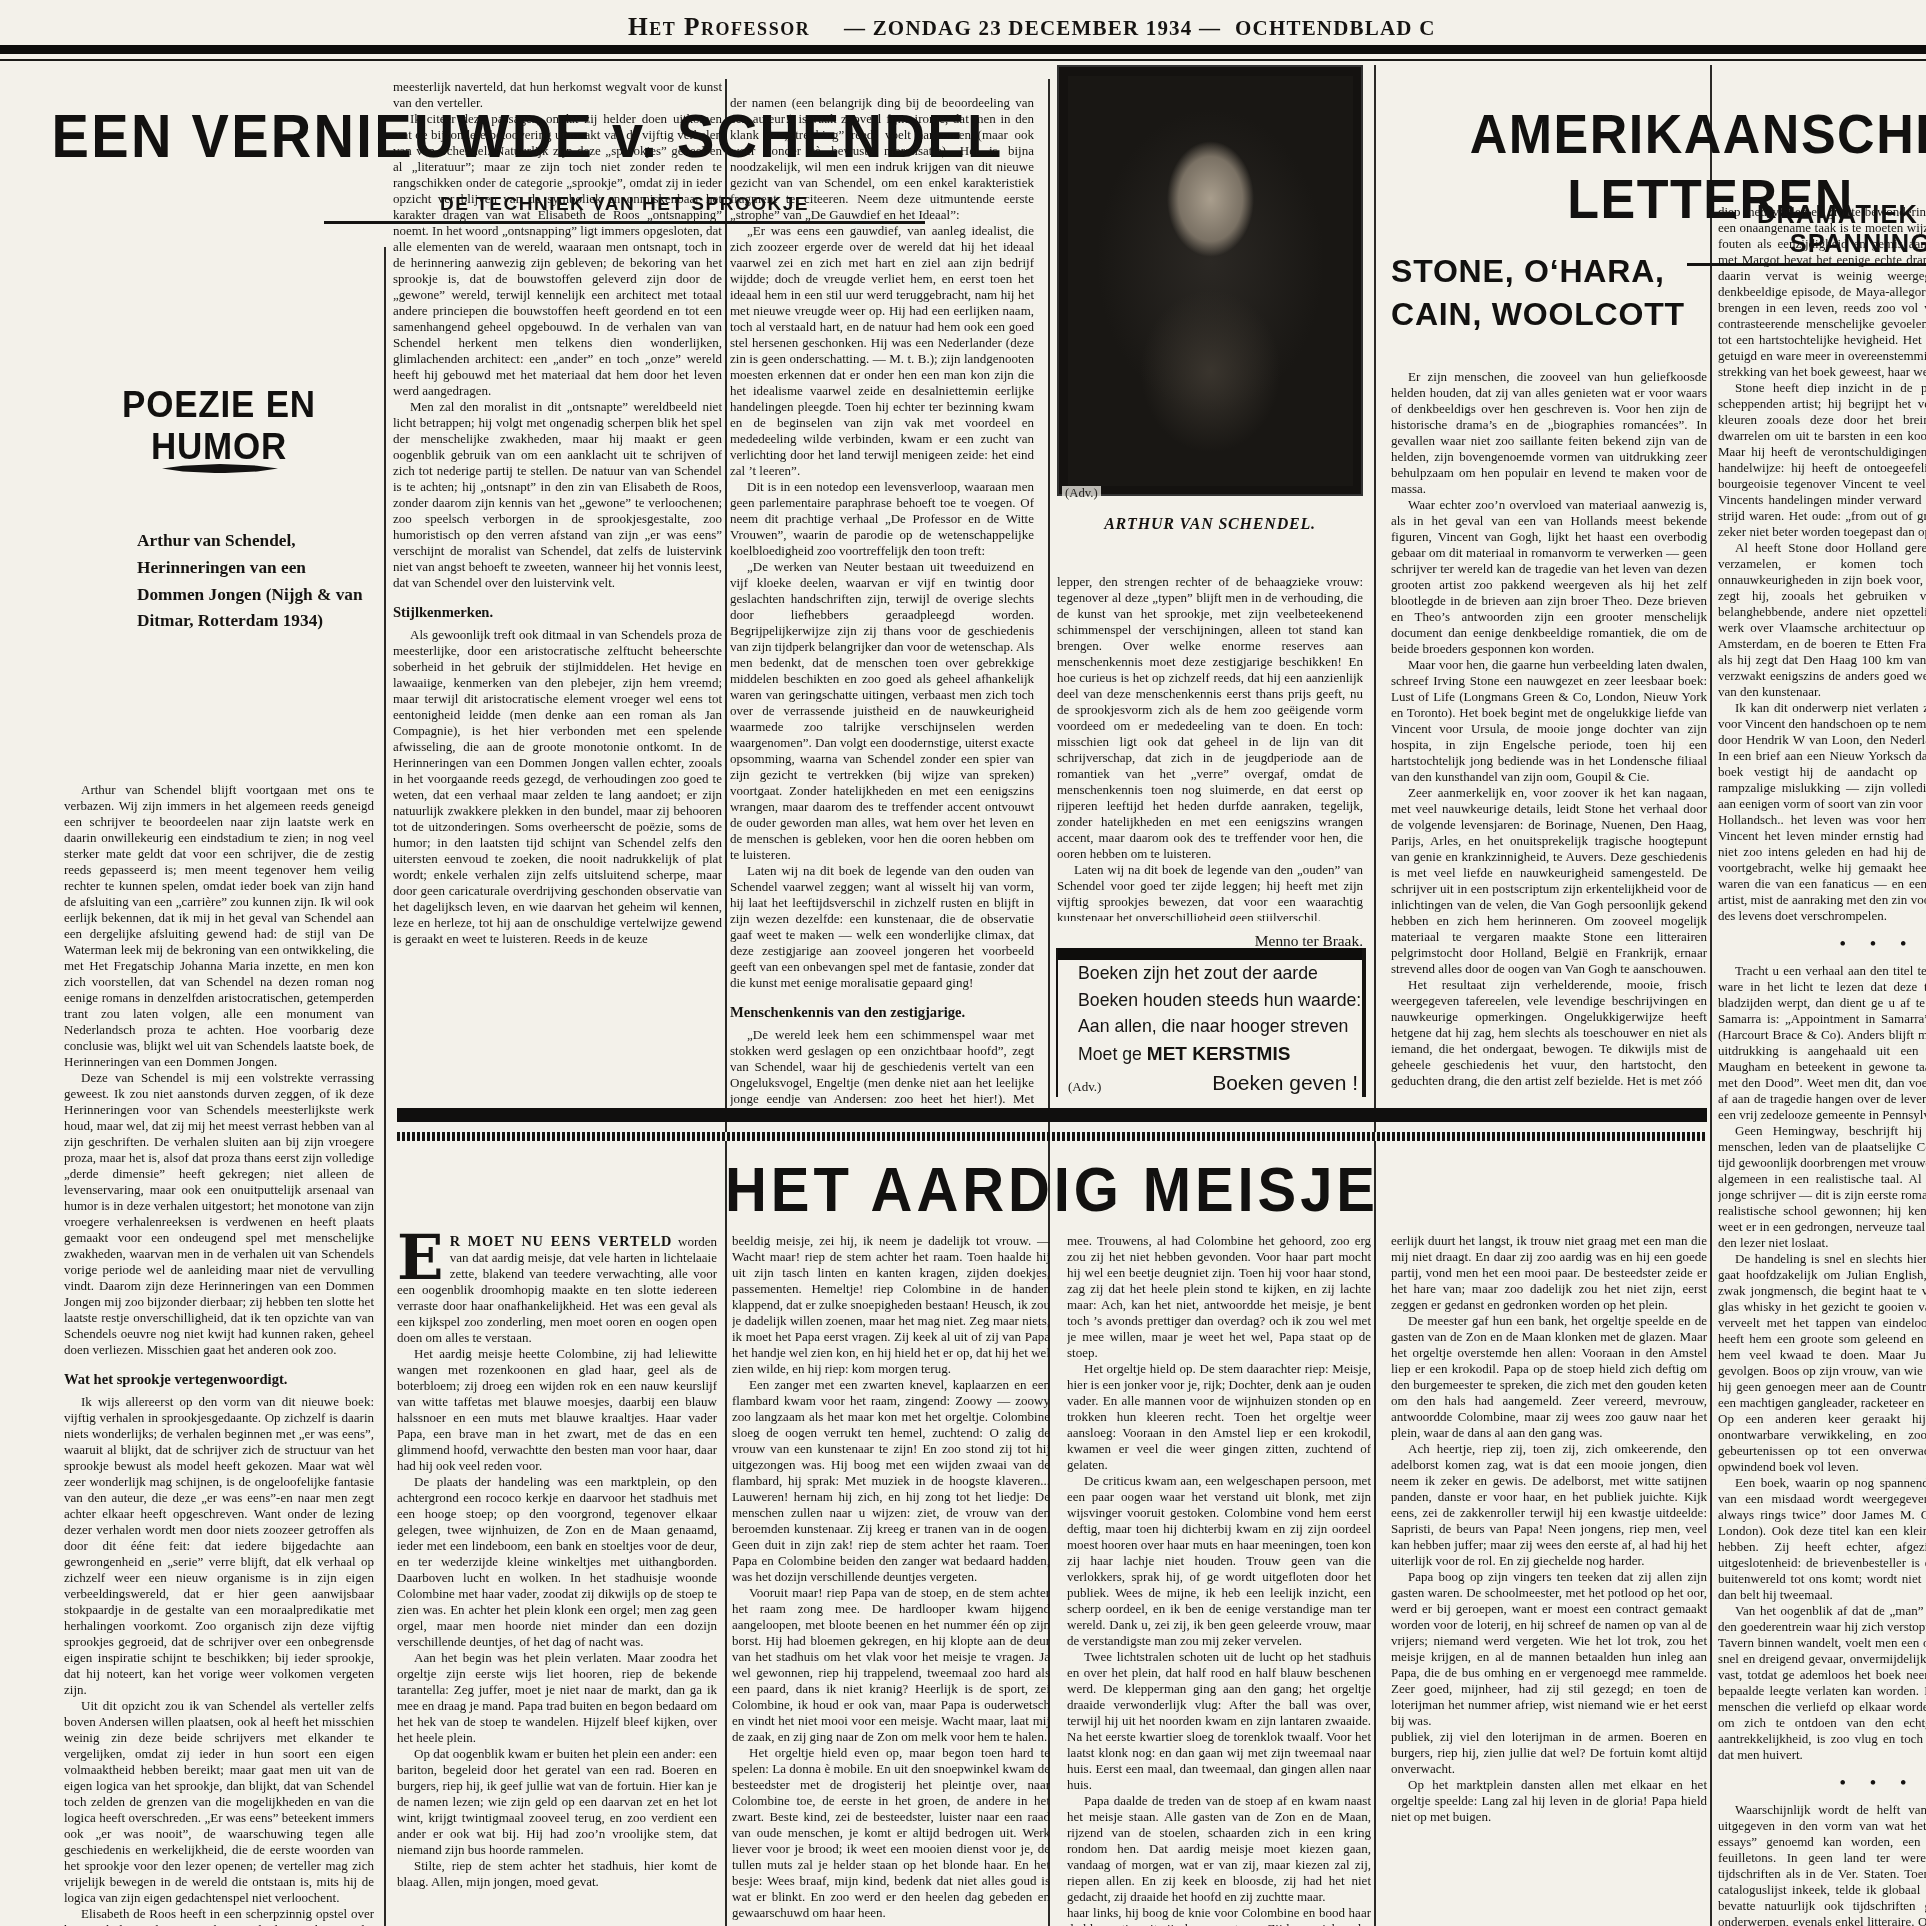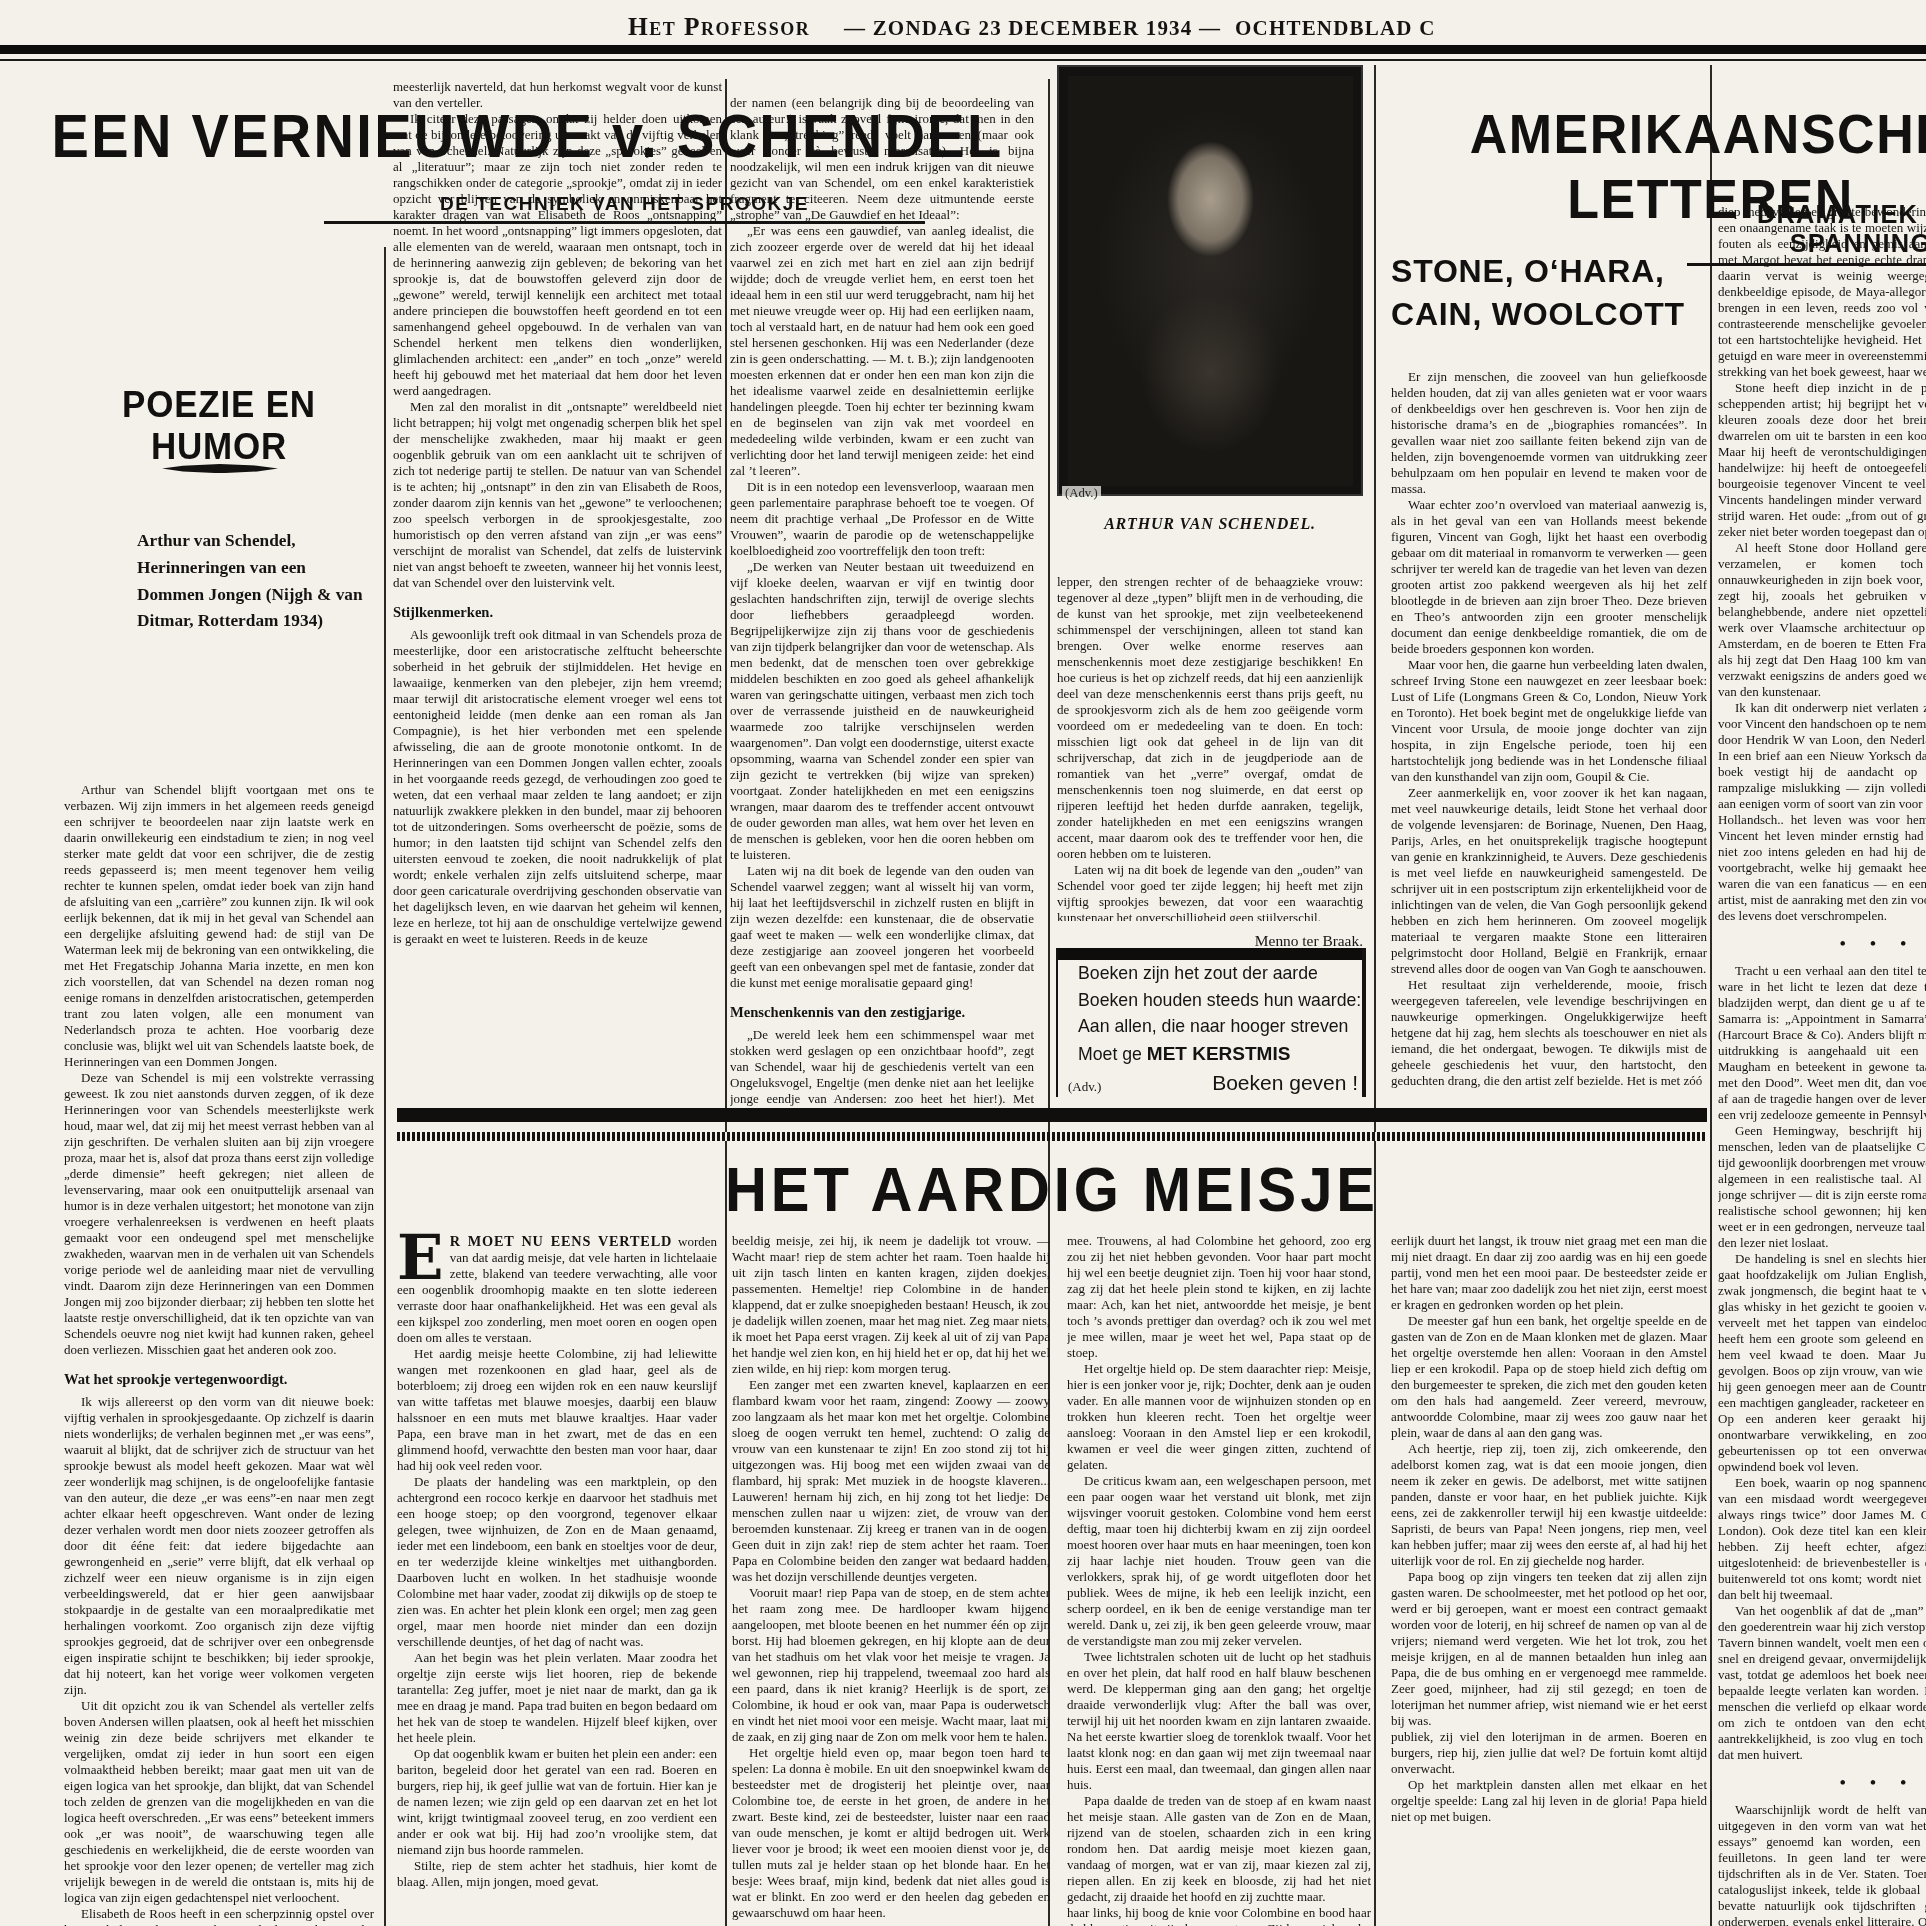--- a/index.html
+++ b/index.html
@@ -224,21 +224,21 @@
         <p class="para">De criticus kwam aan, een welgeschapen persoon, met een paar oogen waar het verstand uit blonk, met zijn wijsvinger vooruit gestoken. Colombine vond hem eerst deftig, maar toen hij dichterbij kwam en zij zijn oordeel moest hooren over haar muts en haar meeningen, toen kon zij haar lachje niet houden. Trouw geen van die verlokkers, sprak hij, of ge wordt uitgefloten door het publiek. Wees de mijne, ik heb een leelijk inzicht, een scherp oordeel, en ik ben de eenige verstandige man ter wereld. Dank u, zei zij, ik ben geen geleerde vrouw, maar de verstandigste man zou mij zeker vervelen.</p>
         <p class="para">Twee lichtstralen schoten uit de lucht op het stadhuis en over het plein, dat half rood en half blauw beschenen werd. De klepperman ging aan den gang; het orgeltje draaide verwonderlijk vlug: After the ball was over, terwijl hij uit het noorden kwam en zijn lantaren zwaaide. Na het eerste kwartier sloeg de torenklok twaalf. Voor het laatst klonk nog: en dan gaan wij met zijn tweemaal naar huis. Eerst een maal, dan tweemaal, dan gingen allen naar huis.</p>
         <p class="para">Papa daalde de treden van de stoep af en kwam naast het meisje staan. Alle gasten van de Zon en de Maan, rijzend van de stoelen, schaarden zich in een kring rondom hen. Dat aardig meisje moet kiezen gaan, vandaag of morgen, wat er van zij, maar kiezen zal zij, riepen allen. En zij keek en bloosde, zij had het niet gedacht, zij draaide het hoofd en zij zuchtte maar.</p>
         <p class="para cont">haar links, hij boog de knie voor Colombine en bood haar de bloemetjes uit zijn knoopsgat aan. Zij boog zich neder en fluisterde hem iets in het oor. Papa riep uit de verte: Een leeg vat, meer niet, maar zijn papa is goed voor al zijn rekeningen.</p>
       </div>
   </div>
 
   <div id="s4wrap">
     <div id="s4text">
         <div>
-          <p class="para cont">eerlijk duurt het langst, ik trouw niet graag met een man die mij niet draagt. En daar zij zoo aardig was en hij een goede partij, vond men het een mooi paar. De besteedster zeide er het hare van; maar zoo dadelijk zou het niet zijn, eerst moest er kragen en gedronken worden op het plein.</p>
+          <p class="para cont">eerlijk duurt het langst, ik trouw niet graag met een man die mij niet draagt. En daar zij zoo aardig was en hij een goede partij, vond men het een mooi paar. De besteedster zeide er het hare van; maar zoo dadelijk zou het niet zijn, eerst zeggen er gedanst en gedronken worden op het plein.</p>
           <p class="para">De meester gaf hun een bank, het orgeltje speelde en de gasten van de Zon en de Maan klonken met de glazen. Maar het orgeltje overstemde hen allen: Vooraan in den Amstel liep er een krokodil. Papa op de stoep hield zich deftig om den burgemeester te spreken, die zich met den gouden keten om den hals had aangemeld. Zeer vereerd, mevrouw, antwoordde Colombine, maar zij wees zoo gauw naar het plein, waar de dans al aan den gang was.</p>
           <p class="para">Ach heertje, riep zij, toen zij, zich omkeerende, den adelborst komen zag, wat is dat een mooie jongen, dien neem ik zeker en gewis. De adelborst, met witte satijnen panden, danste er voor haar, en het publiek juichte. Kijk eens, zei de zakkenroller terwijl hij een kwastje uitdeelde: Sapristi, de beurs van Papa! Neen jongens, riep men, veel kan hebben juffer; maar zij wees den eerste af, al had hij het uiterlijk voor de rol. En zij giechelde nog harder.</p>
           <p class="para">Papa boog op zijn vingers ten teeken dat zij allen zijn gasten waren. De schoolmeester, met het potlood op het oor, werd er bij geroepen, want er moest een contract gemaakt worden voor de loterij, en hij schreef de namen op van al de vrijers; niemand werd vergeten. Wie het lot trok, zou het meisje krijgen, en al de mannen betaalden hun inleg aan Papa, die de bus omhing en er vergenoegd mee rammelde. Zeer goed, mijnheer, had zij stil gezegd; en toen de loterijman het nummer afriep, wist niemand wie er het eerst bij was.</p>
           <p class="para cont">publiek, zij viel den loterijman in de armen. Boeren en burgers, riep hij, zien jullie dat wel? De fortuin komt altijd onverwacht.</p>
           <p class="para">Op het marktplein dansten allen met elkaar en het orgeltje speelde: Lang zal hij leven in de gloria! Papa hield niet op met buigen.</p>
         </div>
       </div>
 
   </div>
 

